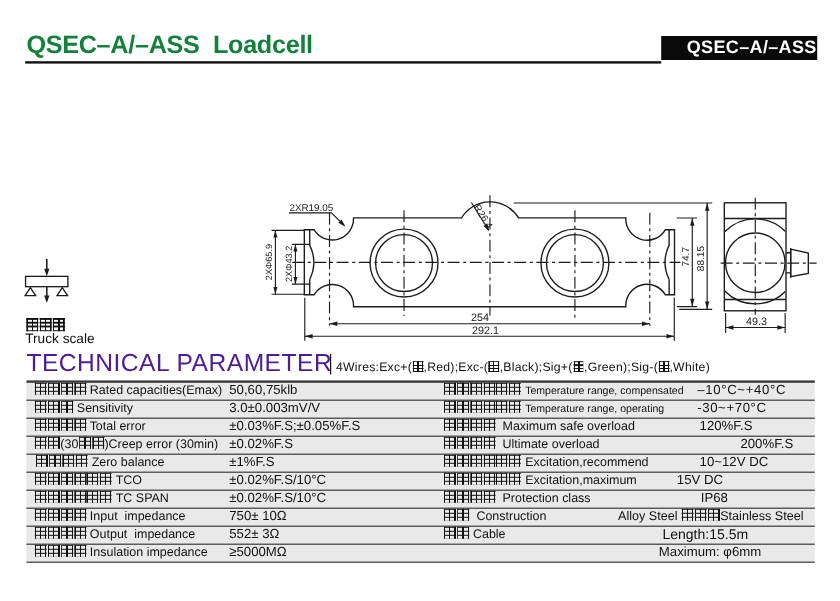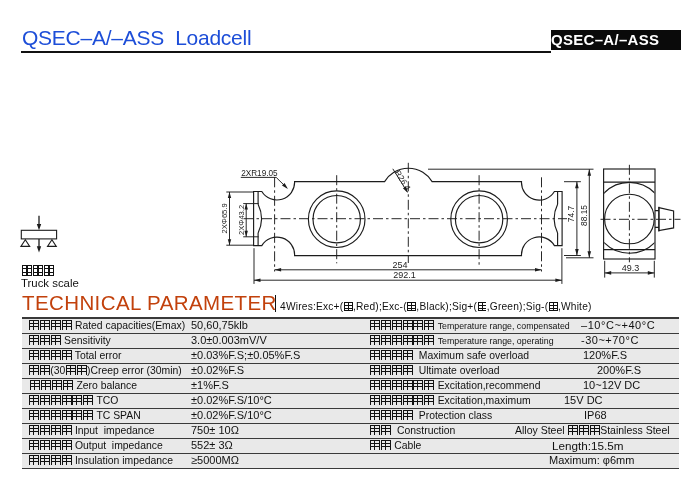--- a/index.html
+++ b/index.html
@@ -10,23 +10,23 @@
 i.hz{display:inline-block;width:10px;height:10.3px;vertical-align:-1px;margin:0 0.45px;
  background:repeating-linear-gradient(to bottom,#111 0 1.05px,transparent 1.05px 3.2px),
  repeating-linear-gradient(to right,#111 0 1.05px,transparent 1.05px 4.3px)}
 i.hz2{display:inline-block;width:8.8px;height:8.8px;vertical-align:-1px;margin:0 0.4px;
  background:repeating-linear-gradient(to bottom,#111 0 1.05px,transparent 1.05px 2.8px),
  repeating-linear-gradient(to right,#111 0 1.05px,transparent 1.05px 3.9px)}
 i.hz3{display:inline-block;width:10.1px;height:10.8px;vertical-align:-1px;margin:0 0.5px;
  background:repeating-linear-gradient(to bottom,#111 0 1.2px,transparent 1.2px 3.3px),
  repeating-linear-gradient(to right,#111 0 1.2px,transparent 1.2px 4.4px)}
 </style></head><body>
-<div class="abs" style="left:22px;top:25.7px;font-size:21px;font-weight:normal;color:#1d4ed8;letter-spacing:-0.25px">QSEC–A/–ASS&nbsp; Loadcell</div>
+<div class="abs" style="left:22px;top:25.7px;font-size:21px;font-weight:bold;color:#15803d;letter-spacing:-0.25px">QSEC–A/–ASS&nbsp; Loadcell</div>
 <div class="abs" style="left:21px;top:51.4px;width:530px;height:1.7px;background:#111"></div>
-<div class="abs" style="left:551px;top:30px;width:129.6px;height:19.6px;background:#0a0a0a;color:#fff;font-size:15px;font-weight:bold;text-align:left;line-height:19.8px;letter-spacing:0.3px">QSEC–A/–ASS</div>
+<div class="abs" style="left:551px;top:30px;width:129.6px;height:19.6px;background:#0a0a0a;color:#fff;font-size:15px;font-weight:bold;text-align:right;line-height:19.8px;letter-spacing:0.3px">QSEC–A/–ASS</div>
 <svg width="700" height="501" viewBox="0 0 700 501" style="position:absolute;left:0;top:0">
     <path d="M39,215.8 V225.2" stroke="#1c1c1c" fill="none" stroke-width="1.3"></path>
 <polygon points="39.0,230.2 36.8,223.9 41.2,223.9" fill="#1c1c1c"></polygon>
 <rect x="21.3" y="230.3" width="35.3" height="8.6" stroke="#1c1c1c" fill="none" stroke-width="1.1"></rect>
 <path d="M39,238.9 V247" stroke="#1c1c1c" fill="none" stroke-width="1.3"></path>
 <polygon points="39.0,252.6 36.8,246.3 41.2,246.3" fill="#1c1c1c"></polygon>
 <path d="M25.3,239.7 L20.9,246.4 H29.7 Z" stroke="#1c1c1c" fill="none" stroke-width="1.1"></path>
 <path d="M51.9,239.7 L47.5,246.4 H56.3 Z" stroke="#1c1c1c" fill="none" stroke-width="1.1"></path>
 <path d="M253.6,191.5 H261.8 A17.7 17.7 0 0 0 294.6,181.6 H384.6 A27.8 27.8 0 0 1 432.1,181.6 H521.5 A17.7 17.7 0 0 0 554.4,191.5 H562.1 V245.6 H554.4 A17.7 17.7 0 0 0 521.5,255.6 H294.6 A17.7 17.7 0 0 0 261.8,245.6 H253.6 Z" stroke="#1c1c1c" fill="none" stroke-width="1.15"></path>
 <path d="M258.1,191.5 V204.3 M258.1,232.9 V245.6 M258.1,204.3 Q265,218.6 258.1,232.9" stroke="#1c1c1c" fill="none" stroke-width="1.15"></path>
@@ -89,21 +89,21 @@
 <path d="M629.4,164.8 V262.3" stroke="#1c1c1c" fill="none" stroke-width="0.95" stroke-dasharray="10 3 2.5 3"></path>
 <path d="M600.5,219.3 H680.5" stroke="#1c1c1c" fill="none" stroke-width="0.95" stroke-dasharray="10 3 2.5 3"></path>
 <path d="M604.7,272.9 H654.3" stroke="#1c1c1c" fill="none" stroke-width="0.95"></path>
 <polygon points="604.7,272.9 611.2,271.1 611.2,274.7" fill="#1c1c1c"></polygon>
 <polygon points="654.3,272.9 647.8,274.7 647.8,271.1" fill="#1c1c1c"></polygon>
 <path d="M604.7,260.8 V277.6 M654.3,260.8 V277.6" stroke="#1c1c1c" fill="none" stroke-width="0.95"></path>
 <text x="630.5" y="270.9" font-size="9" text-anchor="middle" fill="#1c1c1c" font-family="Liberation Sans">49.3</text>
   </svg>
 <div class="abs" style="left:21px;top:264px;font-size:12px"><i class="hz3"></i><i class="hz3"></i><i class="hz3"></i></div>
 <div class="abs" style="left:21px;top:276.6px;font-size:11.4px;color:#111">Truck scale</div>
-<div class="abs" style="left:22px;top:291.4px;font-size:20.5px;color:#c2410c;letter-spacing:0.4px">TECHNICAL PARAMETER</div>
+<div class="abs" style="left:22px;top:291.4px;font-size:20.5px;color:#4c1d95;letter-spacing:0.4px">TECHNICAL PARAMETER</div>
 <div class="abs" style="left:274.8px;top:294.5px;width:1.7px;height:17.5px;background:#111"></div>
 <div class="abs" style="left:280px;top:300.8px;font-size:10.2px;color:#111;letter-spacing:0.21px">4Wires:Exc+(<i class="hz2"></i>,Red);Exc-(<i class="hz2"></i>,Black);Sig+(<i class="hz2"></i>,Green);Sig-(<i class="hz2"></i>,White)</div>
 <div style="position:absolute;left:21.5px;top:318.0px;width:657.5px;height:150.5px;background:#e9e9e9"></div>
 <div style="position:absolute;left:21.5px;top:317.45px;width:657.5px;height:1.1px;background:#3a3a3a"></div>
 <div style="position:absolute;left:21.5px;top:332.50px;width:657.5px;height:1.1px;background:#3a3a3a"></div>
 <div style="position:absolute;left:21.5px;top:347.55px;width:657.5px;height:1.1px;background:#3a3a3a"></div>
 <div style="position:absolute;left:21.5px;top:362.60px;width:657.5px;height:1.1px;background:#3a3a3a"></div>
 <div style="position:absolute;left:21.5px;top:377.65px;width:657.5px;height:1.1px;background:#3a3a3a"></div>
 <div style="position:absolute;left:21.5px;top:392.70px;width:657.5px;height:1.1px;background:#3a3a3a"></div>
 <div style="position:absolute;left:21.5px;top:407.75px;width:657.5px;height:1.1px;background:#3a3a3a"></div>
@@ -131,21 +131,21 @@
 <div class="c" style="left:191px;top:438.40px;height:15.05px;line-height:15.05px">552± 3Ω</div>
 <div class="c lab" style="left:28.5px;top:453.45px;height:15.05px;line-height:15.05px"><i class="hz"></i><i class="hz"></i><i class="hz"></i><i class="hz"></i> Insulation impedance</div>
 <div class="c" style="left:191px;top:453.45px;height:15.05px;line-height:15.05px">≥5000MΩ</div>
 <div class="c lab" style="left:369.5px;top:318.00px;height:15.05px;line-height:15.05px"><i class="hz"></i><i class="hz"></i><i class="hz"></i><i class="hz"></i><i class="hz"></i><i class="hz"></i> <span class="sm">Temperature range, compensated</span></div>
 <div class="c" style="left:581px;top:318.00px;height:15.05px;line-height:15.05px"><span style="letter-spacing:0.55px">–10°C~+40°C</span></div>
 <div class="c lab" style="left:369.5px;top:333.05px;height:15.05px;line-height:15.05px"><i class="hz"></i><i class="hz"></i><i class="hz"></i><i class="hz"></i><i class="hz"></i><i class="hz"></i> <span class="sm">Temperature range, operating</span></div>
 <div class="c" style="left:581px;top:333.05px;height:15.05px;line-height:15.05px"><span style="letter-spacing:0.5px">-30~+70°C</span></div>
 <div class="c lab" style="left:369.5px;top:348.10px;height:15.05px;line-height:15.05px"><i class="hz"></i><i class="hz"></i><i class="hz"></i><i class="hz"></i>&nbsp; Maximum safe overload</div>
 <div class="c" style="left:583px;top:348.10px;height:15.05px;line-height:15.05px">120%F.S</div>
 <div class="c lab" style="left:369.5px;top:363.15px;height:15.05px;line-height:15.05px"><i class="hz"></i><i class="hz"></i><i class="hz"></i><i class="hz"></i>&nbsp; Ultimate overload</div>
-<div class="c" style="left:597px;top:363.15px;height:15.05px;line-height:15.05px">200%F.S</div>
+<div class="c" style="left:617px;top:363.15px;height:15.05px;line-height:15.05px">200%F.S</div>
 <div class="c lab" style="left:369.5px;top:378.20px;height:15.05px;line-height:15.05px"><i class="hz"></i><i class="hz"></i><i class="hz"></i><i class="hz"></i><i class="hz"></i><i class="hz"></i> Excitation,recommend</div>
 <div class="c" style="left:583px;top:378.20px;height:15.05px;line-height:15.05px">10~12V DC</div>
 <div class="c lab" style="left:369.5px;top:393.25px;height:15.05px;line-height:15.05px"><i class="hz"></i><i class="hz"></i><i class="hz"></i><i class="hz"></i><i class="hz"></i><i class="hz"></i> Excitation,maximum</div>
 <div class="c" style="left:564px;top:393.25px;height:15.05px;line-height:15.05px">15V DC</div>
 <div class="c lab" style="left:369.5px;top:408.30px;height:15.05px;line-height:15.05px"><i class="hz"></i><i class="hz"></i><i class="hz"></i><i class="hz"></i>&nbsp; Protection class</div>
 <div class="c" style="left:584px;top:408.30px;height:15.05px;line-height:15.05px">IP68</div>
 <div class="c lab" style="left:369.5px;top:423.35px;height:15.05px;line-height:15.05px"><i class="hz"></i><i class="hz"></i>&nbsp; Construction</div>
 <div class="c" style="left:515px;top:423.35px;height:15.05px;line-height:15.05px"><span style="font-size:10.5px">Alloy Steel </span><i class="hz"></i><i class="hz"></i><i class="hz"></i><span style="font-size:10.5px">Stainless Steel</span></div>
 <div class="c lab" style="left:369.5px;top:438.40px;height:15.05px;line-height:15.05px"><i class="hz"></i><i class="hz"></i> Cable</div>
 <div class="c" style="left:552px;top:438.40px;height:15.05px;line-height:15.05px"><span style="font-size:11.7px">Length:15.5m</span></div>

